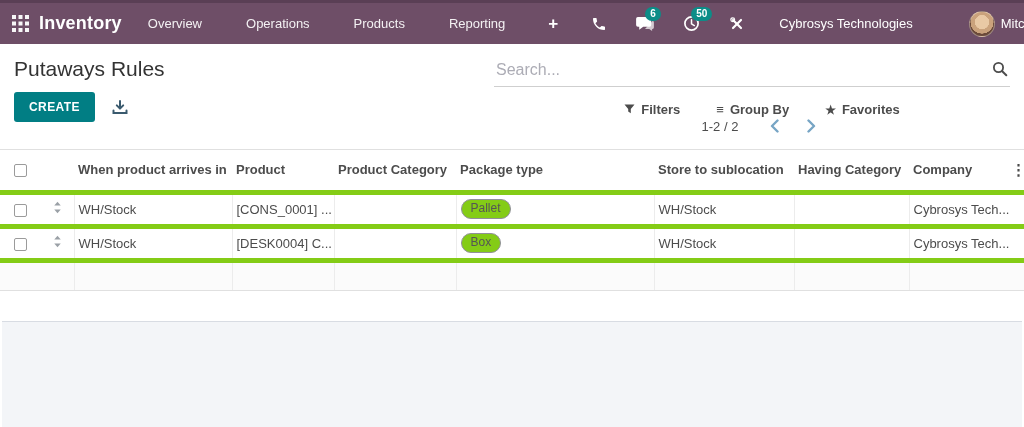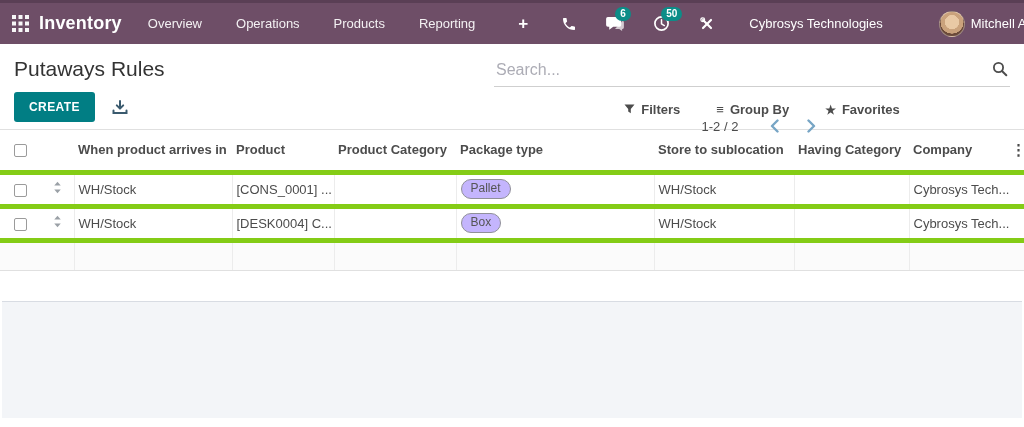--- a/index.html
+++ b/index.html
@@ -5,37 +5,37 @@
   * { box-sizing: border-box; margin: 0; padding: 0; }
   html, body { width: 1024px; height: 427px; overflow: hidden; background: #fff;
     font-family: "Liberation Sans", sans-serif; color: #4c4c4c; }
 
   
   .topbar { height: 44px; background: #6e4e67; border-top: 3px solid #5a3f55;
     display: flex; align-items: center; padding: 0 12px 0 12px; color: #fff; }
   .apps-btn { width: 30px; height: 30px; display: flex; align-items: center; justify-content: center;
     cursor: pointer; margin-right: 10px; background: none; border: none; }
   .app-name { font-size: 18px; font-weight: 700; color: #fff; margin-right: 26px; letter-spacing: .2px; }
-  .top-menus { display: flex; align-items: center; gap: 34px; }
+  .top-menus { display: flex; align-items: center; gap: 44px; }
   .top-menu { font-size: 13px; color: rgba(255,255,255,.92); cursor: pointer; }
   .top-icons { display: flex; align-items: center; gap: 26px; margin-left: 38px; }
   .tool-ic { position: relative; width: 20px; height: 20px; display: flex; align-items: center;
     justify-content: center; cursor: pointer; }
   .plus-glyph { font-size: 17px; font-weight: 700; color: #fff; line-height: 1; }
   .badge { position: absolute; top: -7px; left: 10px; background: #0c8d88; color: #fff;
     font-size: 10px; font-weight: 700; border-radius: 9px; padding: 2px 5px; line-height: 1; }
   .company-name { font-size: 13px; color: #fff; margin-left: 32px; cursor: pointer; white-space: nowrap; }
   .user-zone { display: flex; align-items: center; margin-left: 56px; cursor: pointer; }
   .avatar { width: 26px; height: 26px; border-radius: 50%; flex: 0 0 26px;
     background: radial-gradient(circle at 50% 42%, #e9c9a5 0 38%, #caa27c 39% 62%, #6b4a3a 63% 100%);
     border: 1px solid rgba(255,255,255,.35); }
   .user-name { font-size: 13px; color: #fff; margin-left: 6px; white-space: nowrap; }
 
   
-  .control-panel { height: 86px; border-bottom: 1px solid #e0e0e0; display: flex;
+  .control-panel { height: 106px; border-bottom: 1px solid #e0e0e0; display: flex;
     justify-content: space-between; padding: 12px 14px 0 14px; }
   .page-title { font-size: 21px; font-weight: 400; color: #333; margin-top: 1px; }
   .cp-buttons { display: flex; align-items: center; gap: 17px; margin-top: 11px; }
   .btn-create { background: #017e84; color: #fff; font-size: 12px; font-weight: 700;
     letter-spacing: .4px; border: none; border-radius: 3px; padding: 8px 15px; cursor: pointer; }
   .export-btn { background: none; border: none; cursor: pointer; display: flex; }
   .cp-right { width: 516px; display: flex; flex-direction: column; }
   .searchbar { position: relative; border-bottom: 1px solid #cfcfcf; }
   .search-input { width: 100%; border: none; outline: none; background: transparent;
     font-size: 16px; padding: 5px 26px 7px 2px; color: #4c4c4c;
@@ -59,21 +59,21 @@
   th { height: 42px; text-align: left; font-weight: 700; color: #4c4c4c; padding: 0 4px;
     border-bottom: 1px solid #cacaca; white-space: nowrap; overflow: hidden; cursor: pointer; }
   td { height: 34px; padding: 0 6px 0 4px; border-top: 5px solid #84cc16; white-space: nowrap;
     overflow: hidden; color: #4c4c4c; }
   td.bl { border-left: 1px solid #ececec; }
   .cb-cell { padding-left: 14px !important; }
   .cb { display: inline-block; width: 13px; height: 13px; border: 1px solid #9b9b9b;
     border-radius: 2px; background: #fff; cursor: pointer; vertical-align: middle; }
   .handle-cell { text-align: center; cursor: grab; }
   .pill { display: inline-block; border: 1px solid #909099; border-radius: 11px;
-    padding: 1px 9px 2px; font-size: 12px; color: #555; background: #c4b5fd; line-height: 15px; }
+    padding: 1px 9px 2px; font-size: 12px; color: #555; background: #84cc16; line-height: 15px; }
   .kebab { font-size: 15px; font-weight: 700; color: #4a4a4a; text-align: center;
     cursor: pointer; padding: 0 2px; }
   tr.empty-row td { height: 30px; background: #fbfbfb; border-bottom: 1px solid #e0e0e0; }
 
   
   .content-gap { height: 30px; background: #fff; }
   .footer-area { height: 117px; margin: 0 2px; background: #f3f5f8; border-top: 1px solid #d8dce3; }
 </style>
 </head>
 <body>

